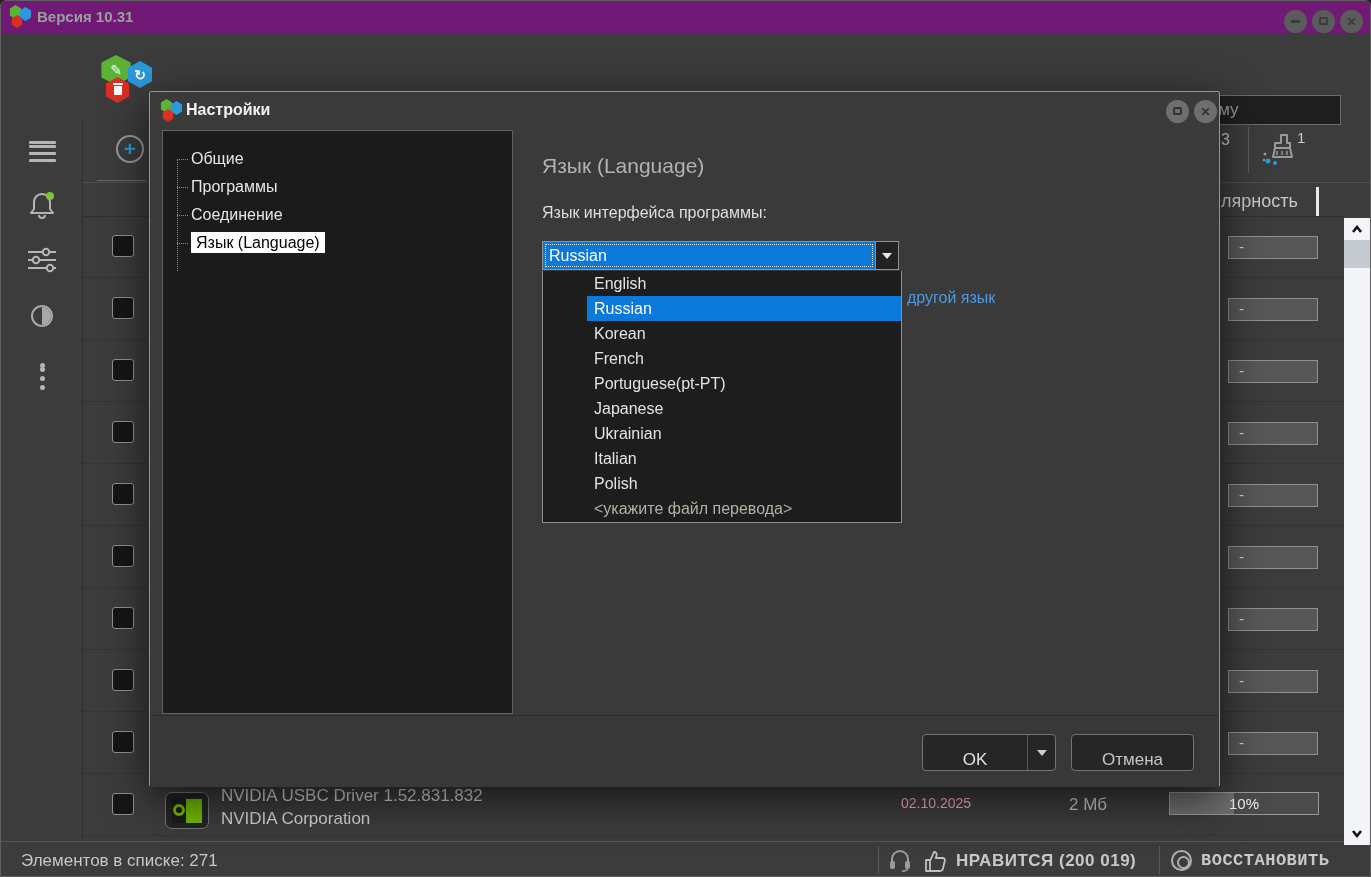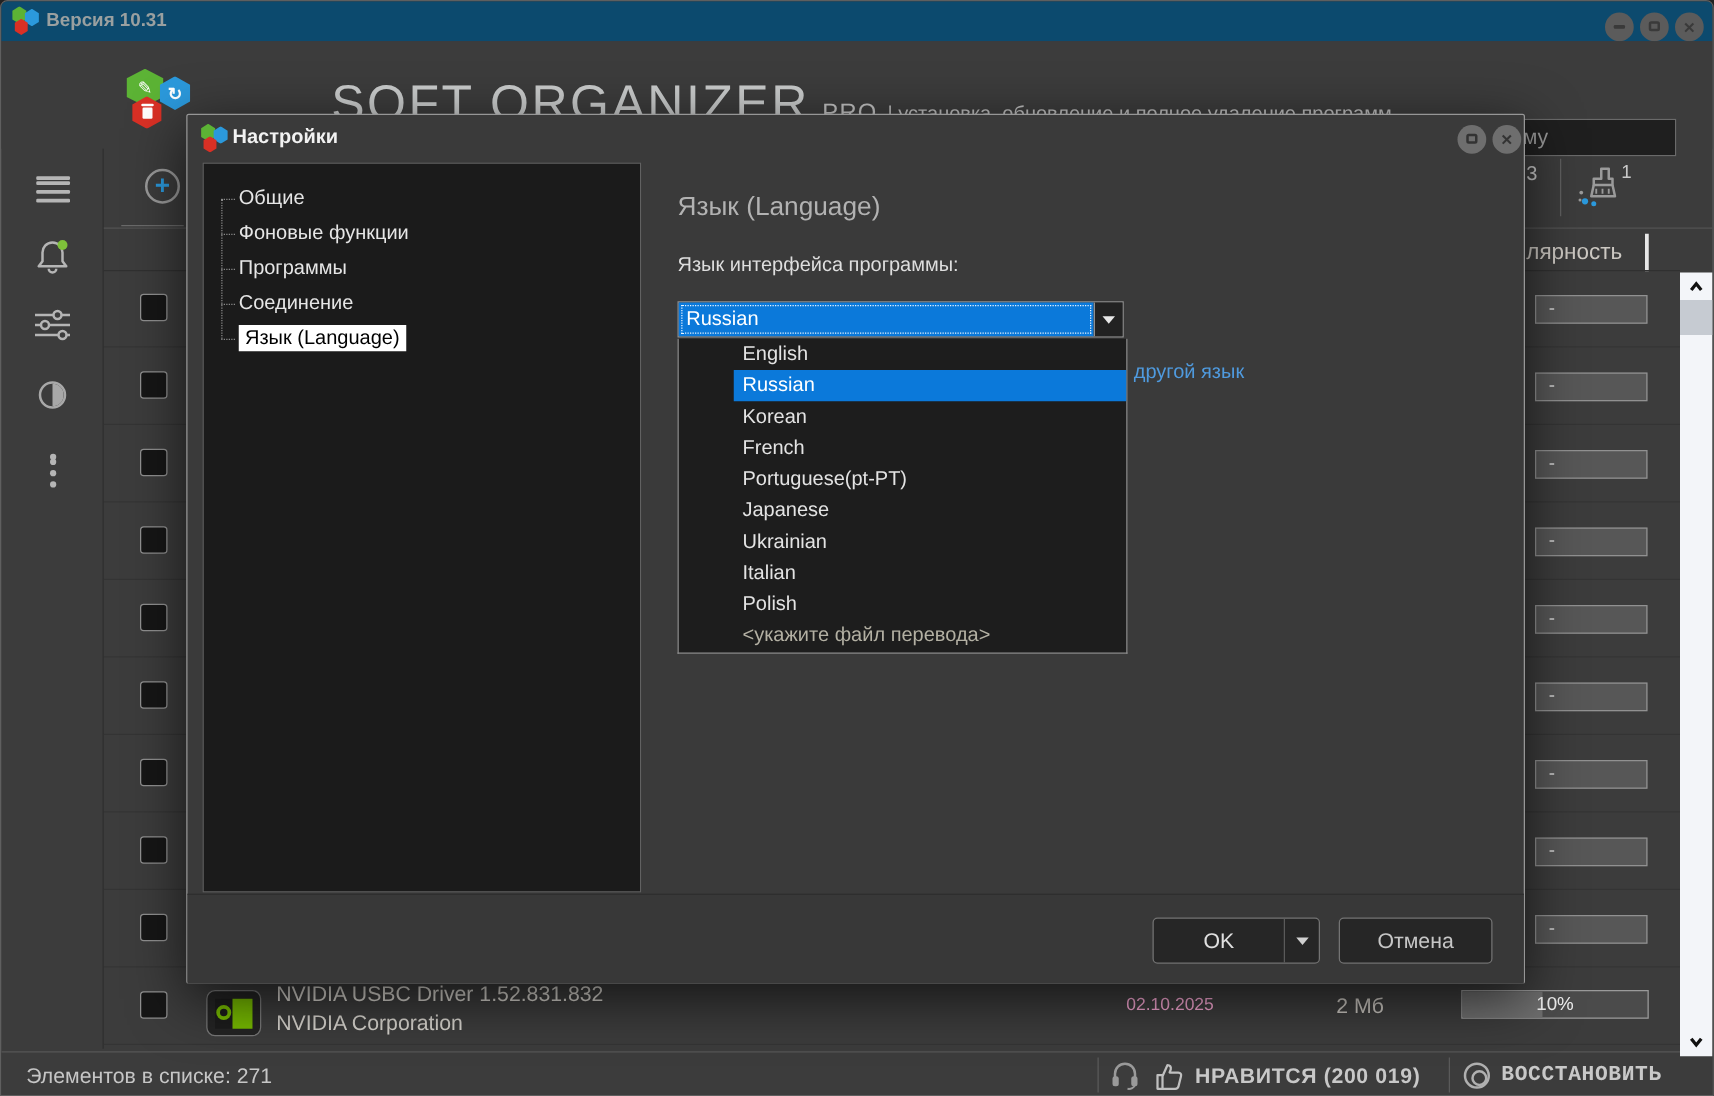--- a/index.html
+++ b/index.html
@@ -1,21 +1,21 @@
 <!DOCTYPE html>
 <html><head>
 <meta charset="utf-8">
 <style>
   * { margin:0; padding:0; box-sizing:border-box; }
   html,body { width:1371px; height:877px; background:#222; font-family:"Liberation Sans", sans-serif; }
   .window { position:absolute; left:0; top:0; width:1371px; height:877px; background:#3c3c3c;
             border:1px solid #5f5f5f; border-radius:6px 6px 0 0; overflow:hidden; }
 
   
-  .titlebar { position:absolute; left:0; top:0; width:100%; height:32px; background:#0c4a6e; }
+  .titlebar { position:absolute; left:0; top:0; width:100%; height:32px; background:#701a75; }
   .tb-title { position:absolute; left:36px; top:7px; font-size:15px; font-weight:bold; color:#9aa0a0; }
   .winbtn { position:absolute; top:9px; width:23px; height:23px; border-radius:50%; background:#5b5b5b; }
   .winbtn span { position:absolute; left:50%; top:50%; transform:translate(-50%,-50%); color:#3a3a3a; font-weight:bold; font-size:12px; }
   .winbtn .bar { width:9px; height:3px; background:#3a3a3a; border-radius:1px; position:absolute; left:7px; top:10px; }
   .winbtn .box { width:9px; height:8px; border:2px solid #3a3a3a; border-radius:2px; position:absolute; left:7px; top:7px; }
 
   
   .hex { position:absolute; clip-path:polygon(50% 0%,93% 25%,93% 75%,50% 100%,7% 75%,7% 25%); display:flex; align-items:center; justify-content:center; }
   .logo-mini { position:absolute; width:24px; height:24px; }
   .logo-mini .h1 { left:0; top:0; width:13px; height:14px; background:#5cb335; }
@@ -119,21 +119,21 @@
   .combo .drop { width:23px; background:#222; border-left:1px solid #8f8f8f; display:flex; align-items:center; justify-content:center; }
   .tri { width:0; height:0; border-left:5px solid transparent; border-right:5px solid transparent; border-top:6px solid #e8e8e8; }
   .listbox { position:absolute; left:392px; top:179px; width:360px; height:252px; background:#1d1d1d;
              border:1px solid #8f8f8f; border-top:none; z-index:5; }
   .opt { height:25px; line-height:25px; padding-left:7px; font-size:16px; color:#e3e3e3; white-space:nowrap;margin-left:44px; }
   .opt.sel { background:#0b79da; color:#fff; }
   .opt.file { color:#b3b0a3; }
   .dlg-link { position:absolute; left:757px; top:197px; font-size:16px; color:#4f9ade; }
   .dlg-footer { position:absolute; left:0; top:623px; width:100%; height:72px; border-top:1px solid #2e2e2e; background:#383838; }
   .btn { position:absolute; top:18px; height:37px; background:#262626; border:1px solid #737373; border-radius:4px;
-         color:#e0e0e0; font-size:17px; display:flex; align-items:center; justify-content:center; }
+         color:#e0e0e0; font-size:17px; display:flex; align-items:flex-end; justify-content:center; }
   .btn-ok { left:772px; width:134px; padding:0; }
   .btn-ok .main { flex:1; text-align:center; }
   .btn-ok .arrow { width:28px; height:100%; border-left:1px solid #5a5a5a; display:flex; align-items:center; justify-content:center; }
   .btn-cancel { left:921px; width:123px; color:#c6c6c6; }
 
   svg { display:block; }
 </style>
 </head>
 <body>
 
@@ -157,25 +157,20 @@
       </div>
   </div>
 
   <div class="header">
     <div class="logo-big">
       <div class="hex h1">✎</div>
       <div class="hex h2">↻</div>
       <div class="hex h3">
           <div class="trash"></div>
         </div>
-    </div>
-    <div class="brand">
-      <span class="name">SOFT ORGANIZER</span>
-      <span class="pro">PRO</span>
-      <span class="tag">| установка, обновление и полное удаление программ</span>
     </div>
     <div class="search-icon">
       <div class="lens"></div>
         <div class="handle"></div>
     </div>
     <input class="search-box" placeholder="Найти программу" style="">
   </div>
 
   <div class="sidebar">
     <div class="sb-ic burger" style="top:18px;">
@@ -358,21 +353,20 @@
     <div class="dlg-btn" style="left:1016px;">
         <div class="box"></div>
       </div>
     <div class="dlg-btn" style="left:1044px;">
         <span>✕</span>
       </div>
 
     <div class="navpanel">
       <div class="tree">
         <div class="nav-item"><span>Общие</span></div>
-        <div class="nav-item"><span>Фоновые функции</span></div>
         <div class="nav-item"><span>Программы</span></div>
         <div class="nav-item"><span>Соединение</span></div>
         <div class="nav-item"><span class="chip">Язык (Language)</span></div>
       </div>
     </div>
 
     <div class="dlg-heading">Язык (Language)</div>
     <div class="dlg-label">Язык интерфейса программы:</div>
 
     <div class="combo">

